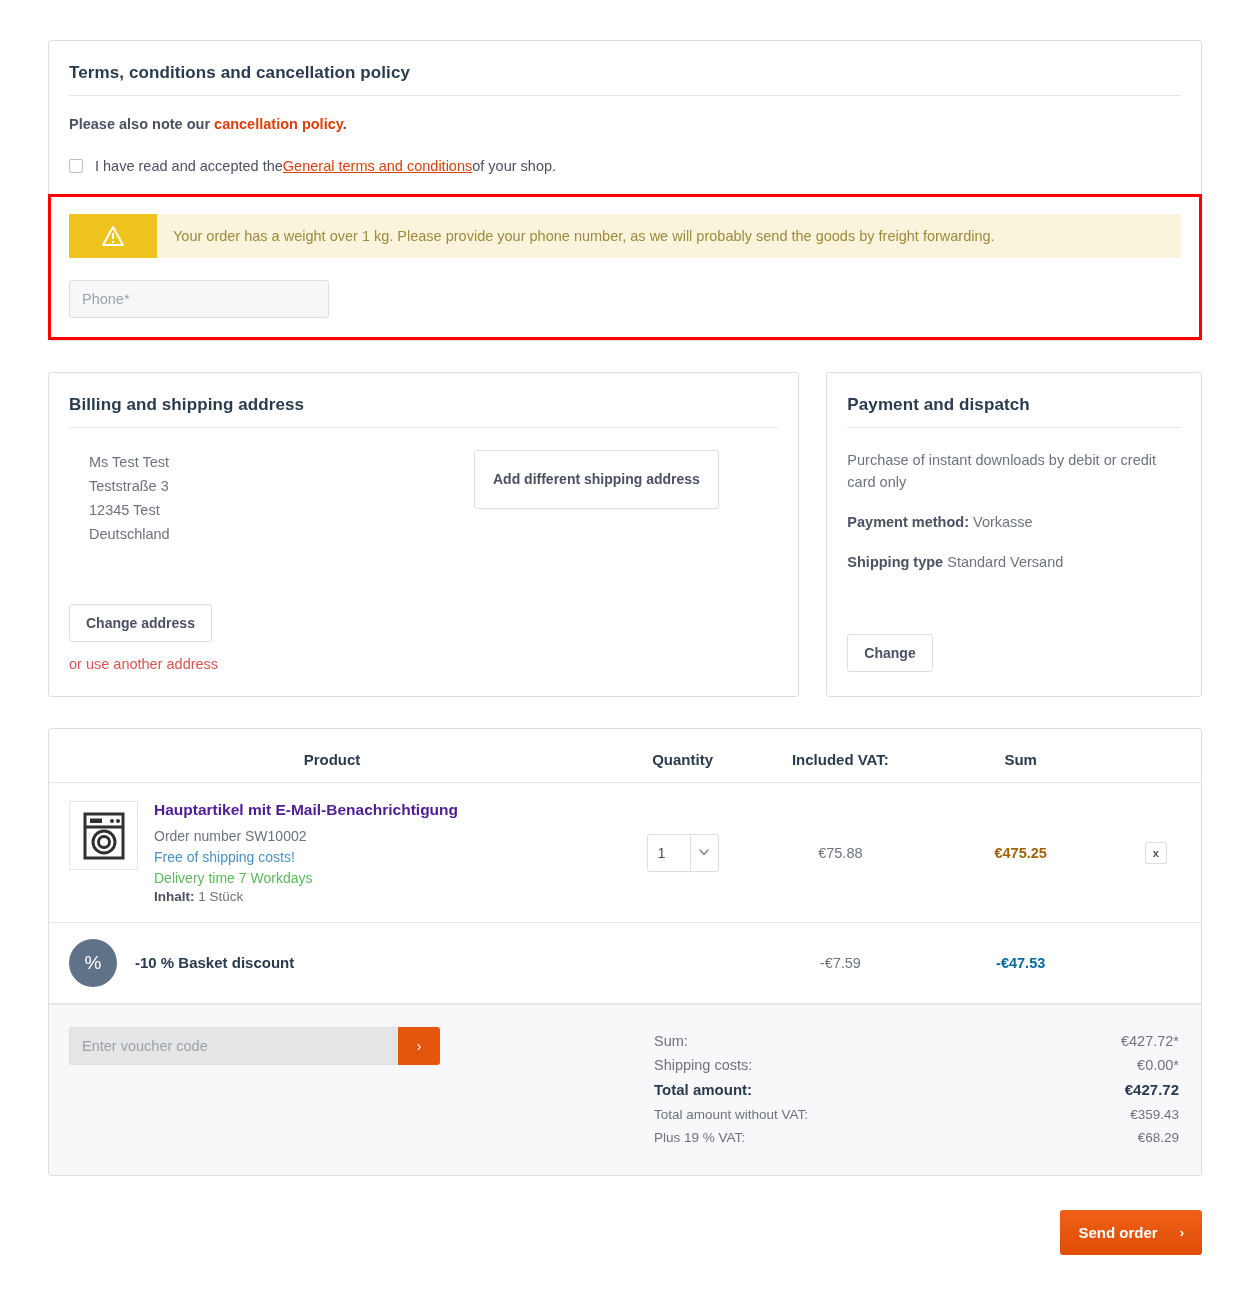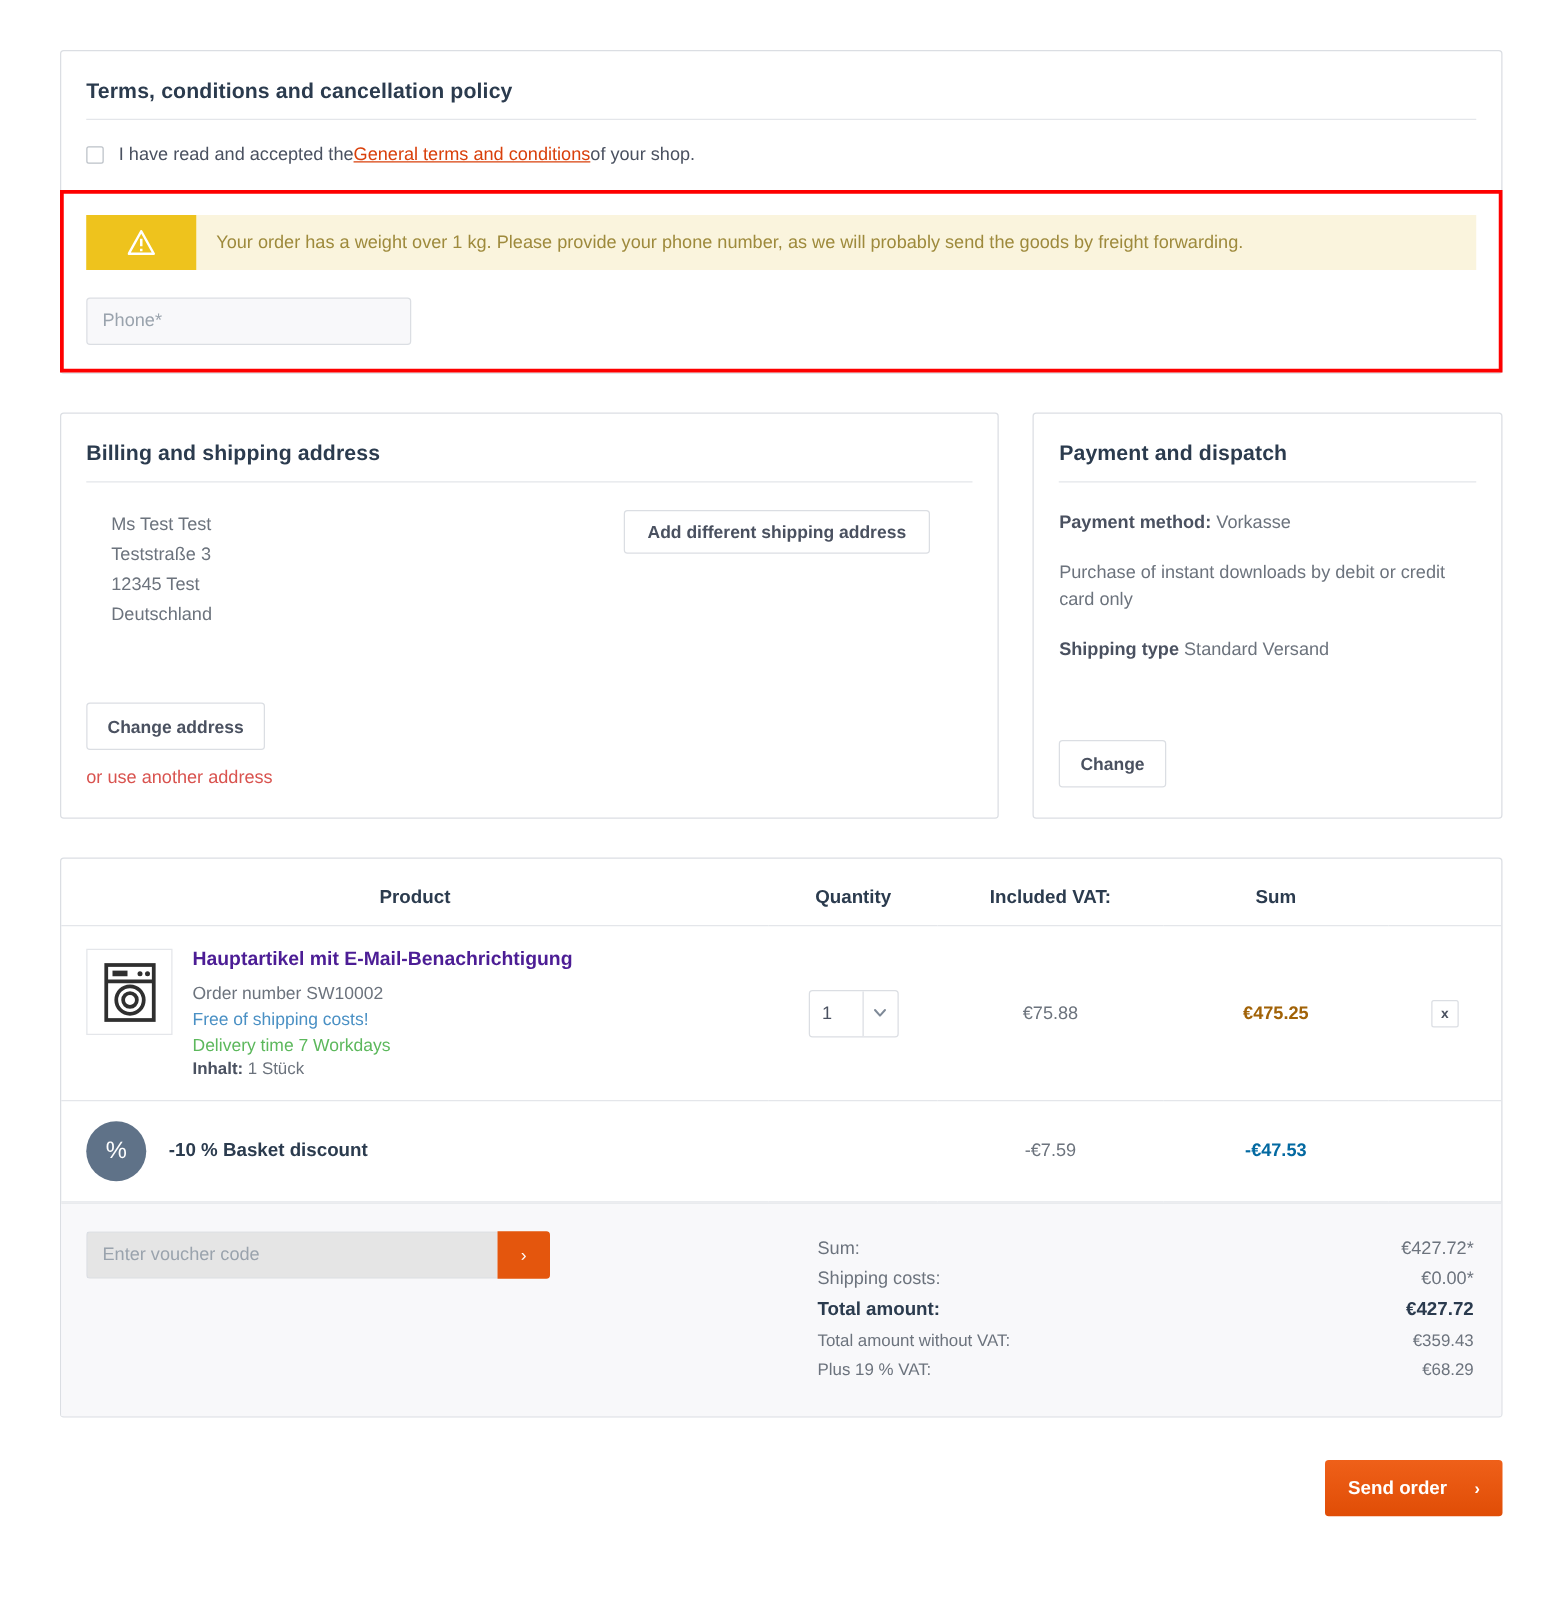--- a/index.html
+++ b/index.html
@@ -142,22 +142,22 @@
     font-weight: bold;
     font-size: 14px;
     padding: 10px 16px;
     cursor: pointer;
     font-family: "Liberation Sans", sans-serif;
     line-height: 1.2;
   }
   .shipping-btn {
     position: absolute;
     top: 22px;
-    left: 450px;
-    padding: 8px 18px;
+    left: 425px;
+    padding: 20px 18px;
   }
   .addr-actions {
     position: absolute;
     left: 20px;
     bottom: 24px;
   }
   .or-link {
     display: block;
     color: #d9534f;
     font-size: 14.5px;
@@ -367,20 +367,23 @@
 </head>
 <body>
 
 <div class="page">
 
   <section class="card terms-card">
     <h2 class="card-title">Terms, conditions and cancellation policy</h2>
     <div class="card-title-rule"></div>
 
     <div class="terms-body">
+      <p class="note-line">
+        <span>Please also note our </span><a class="note-link" href="#">cancellation policy</a><span>.</span>
+      </p>
 
       <div class="agb-row">
         <span class="cb"></span>
         <span>I have read and accepted the </span>
           <a class="agb-link" href="#">General terms and conditions</a>
           <span> of your shop.</span>
       </div>
     </div>
 
     <div class="highlight-box">
@@ -417,25 +420,25 @@
           <button class="btn">Change address</button>
           <a class="or-link" href="#">or use another address</a>
         </div>
       </div>
     </section>
 
     <section class="card col-right">
       <h2 class="card-title">Payment and dispatch</h2>
       <div class="card-title-rule"></div>
       <div class="pay-body">
+        <p class="pay-line">Purchase of instant downloads by debit or credit card only</p>
         <p class="pay-line">
           <b>Payment method:</b>
           <span>Vorkasse</span>
         </p>
-        <p class="pay-line">Purchase of instant downloads by debit or credit card only</p>
         <p class="pay-line">
           <b>Shipping type</b>
           <span>Standard Versand</span>
         </p>
         <button class="btn pay-change">Change</button>
       </div>
     </section>
   </div>
 
   <section class="card basket-card">

